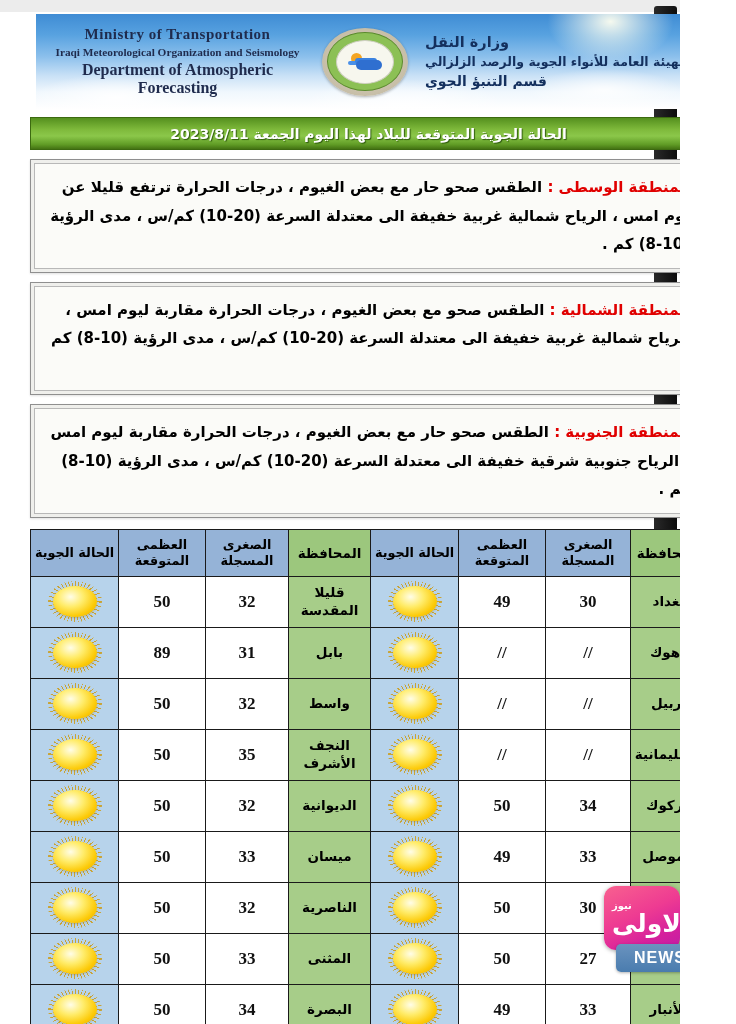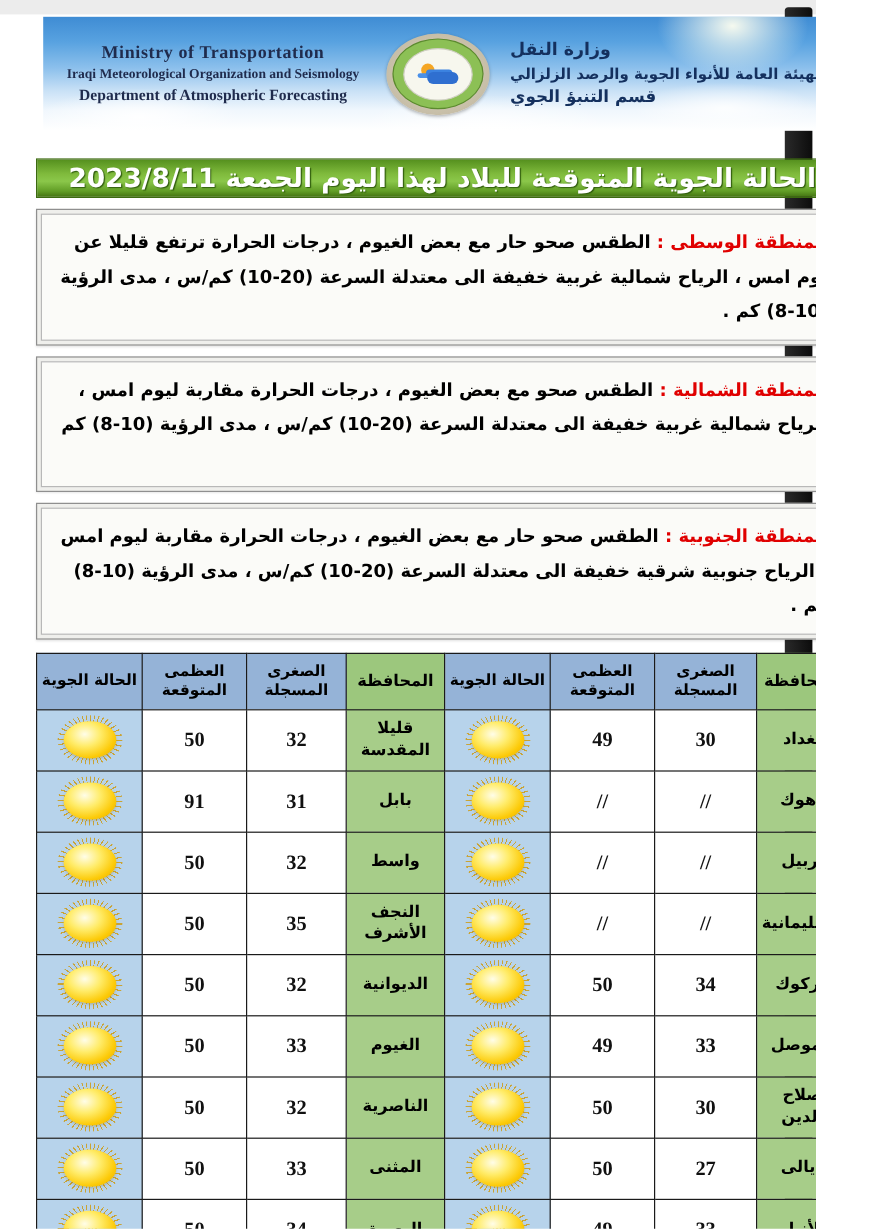--- a/index.html
+++ b/index.html
@@ -17,40 +17,40 @@
     justify-content:space-between;padding:0 14px;box-sizing:border-box;
     background:
       radial-gradient(90px 60px at 86% 8%, rgba(255,255,240,.95), rgba(255,255,240,0) 70%),
       radial-gradient(120px 34px at 12% 88%, rgba(255,255,255,.95), rgba(255,255,255,0) 70%),
       radial-gradient(150px 40px at 55% 98%, rgba(255,255,255,.9), rgba(255,255,255,0) 70%),
       radial-gradient(110px 30px at 85% 80%, rgba(255,255,255,.85), rgba(255,255,255,0) 70%),
       linear-gradient(180deg,#3f8cd4 0%,#58a2e0 22%,#8cc0ec 45%,#c9e1f6 65%,#f0f7fd 82%,#ffffff 100%);}
   .hdr-en{width:255px;text-align:center;color:#1f2b4d;font-family:"Liberation Serif",serif;}
   .hdr-en .l1{font-size:15px;font-weight:bold;letter-spacing:.5px;}
   .hdr-en .l2{font-size:11.3px;font-weight:bold;margin-top:3px;}
-  .hdr-en .l3{font-size:13px;font-weight:bold;margin-top:3px;}
+  .hdr-en .l3{font-size:16px;font-weight:bold;margin-top:3px;}
   .hdr-ar{width:265px;text-align:left;color:#14305e;direction:rtl;}
   .hdr-ar .l1{font-size:14.5px;font-weight:bold;}
   .hdr-ar .l2{font-size:12.5px;font-weight:bold;margin-top:4px;}
   .hdr-ar .l3{font-size:14px;font-weight:bold;margin-top:4px;}
 
   .logo-outer{width:86px;height:68px;border-radius:50%;background:radial-gradient(#ddd5c2,#bdb49c);
     display:flex;align-items:center;justify-content:center;box-shadow:0 1px 3px rgba(0,0,0,.3);}
   .logo-green{width:74px;height:57px;border-radius:50%;background:#8cc055;border:1px solid #5b8a2e;
     display:flex;align-items:center;justify-content:center;}
   .logo-white{width:56px;height:42px;border-radius:50%;background:#f7f7ee;border:1px solid #cfcfc2;
     display:flex;align-items:center;justify-content:center;}
   .logo-art{position:relative;width:34px;height:18px;}
   .logo-sun{position:absolute;left:3px;top:0;width:11px;height:11px;border-radius:50%;background:#f5a623;}
   .logo-cloud{position:absolute;right:0;bottom:1px;width:26px;height:10px;border-radius:7px;
     background:#2f6fd0;box-shadow:-3px -4px 0 -2px #3b82e0,-11px -2px 0 -3px #4a90e8;}
 
   
-  .title-bar{margin-top:23px;height:33px;line-height:33px;text-align:center;direction:rtl;
-    color:#fff;font-size:22px;font-weight:bold;text-shadow:1px 1px 1px #2e5a0c;
+  .title-bar{margin-top:8px;height:33px;line-height:33px;text-align:center;direction:rtl;
+    color:#fff;font-size:14px;font-weight:bold;text-shadow:1px 1px 1px #2e5a0c;
     background:linear-gradient(180deg,#55901e 0%,#7fba3c 38%,#8bc74a 58%,#619d26 85%,#447313 100%);
     border:1px solid #3c6a10;box-sizing:border-box;}
 
   
   .region-box{margin-top:9px;border:1px solid #8f8f8f;background:#efefec;padding:3px;
     box-shadow:0 1px 2px rgba(0,0,0,.12);}
   .region-inner{border:1px solid #b8b8b8;background:#fbfbf8;padding:9px 12px;direction:rtl;
     text-align:right;font-size:15px;font-weight:bold;line-height:1.9;color:#000;}
   .region-inner.tall{min-height:68px;}
   .region-inner.mid{min-height:54px;}
@@ -181,21 +181,21 @@
           <td class="num">30</td>
           <td class="gov">بغداد</td>
         </tr>
         <tr>
           <td class="iconcell">
               <div class="sun">
                 <div class="rays"></div>
                 <div class="body"></div>
               </div>
             </td>
-          <td class="num">91</td>
+          <td class="num">89</td>
           <td class="num">31</td>
           <td class="gov">بابل</td>
           <td class="iconcell">
               <div class="sun">
                 <div class="rays"></div>
                 <div class="body"></div>
               </div>
             </td>
           <td class="num">//</td>
           <td class="num">//</td>
@@ -263,21 +263,21 @@
         </tr>
         <tr>
           <td class="iconcell">
               <div class="sun">
                 <div class="rays"></div>
                 <div class="body"></div>
               </div>
             </td>
           <td class="num">50</td>
           <td class="num">33</td>
-          <td class="gov">الغيوم</td>
+          <td class="gov">ميسان</td>
           <td class="iconcell">
               <div class="sun">
                 <div class="rays"></div>
                 <div class="body"></div>
               </div>
             </td>
           <td class="num">49</td>
           <td class="num">33</td>
           <td class="gov">الموصل</td>
         </tr>
@@ -339,13 +339,20 @@
             </td>
           <td class="num">49</td>
           <td class="num">33</td>
           <td class="gov">الأنبار</td>
         </tr>
       </tbody>
     </table>
 
   </div>
 
+  <div class="watermark">
+    <div class="wm-square">
+      <div class="wm-small">نيوز</div>
+      <div class="wm-big">الاولى</div>
+    </div>
+    <div class="wm-news">NEWS</div>
+  </div>
 </div>
 
 </body></html>

